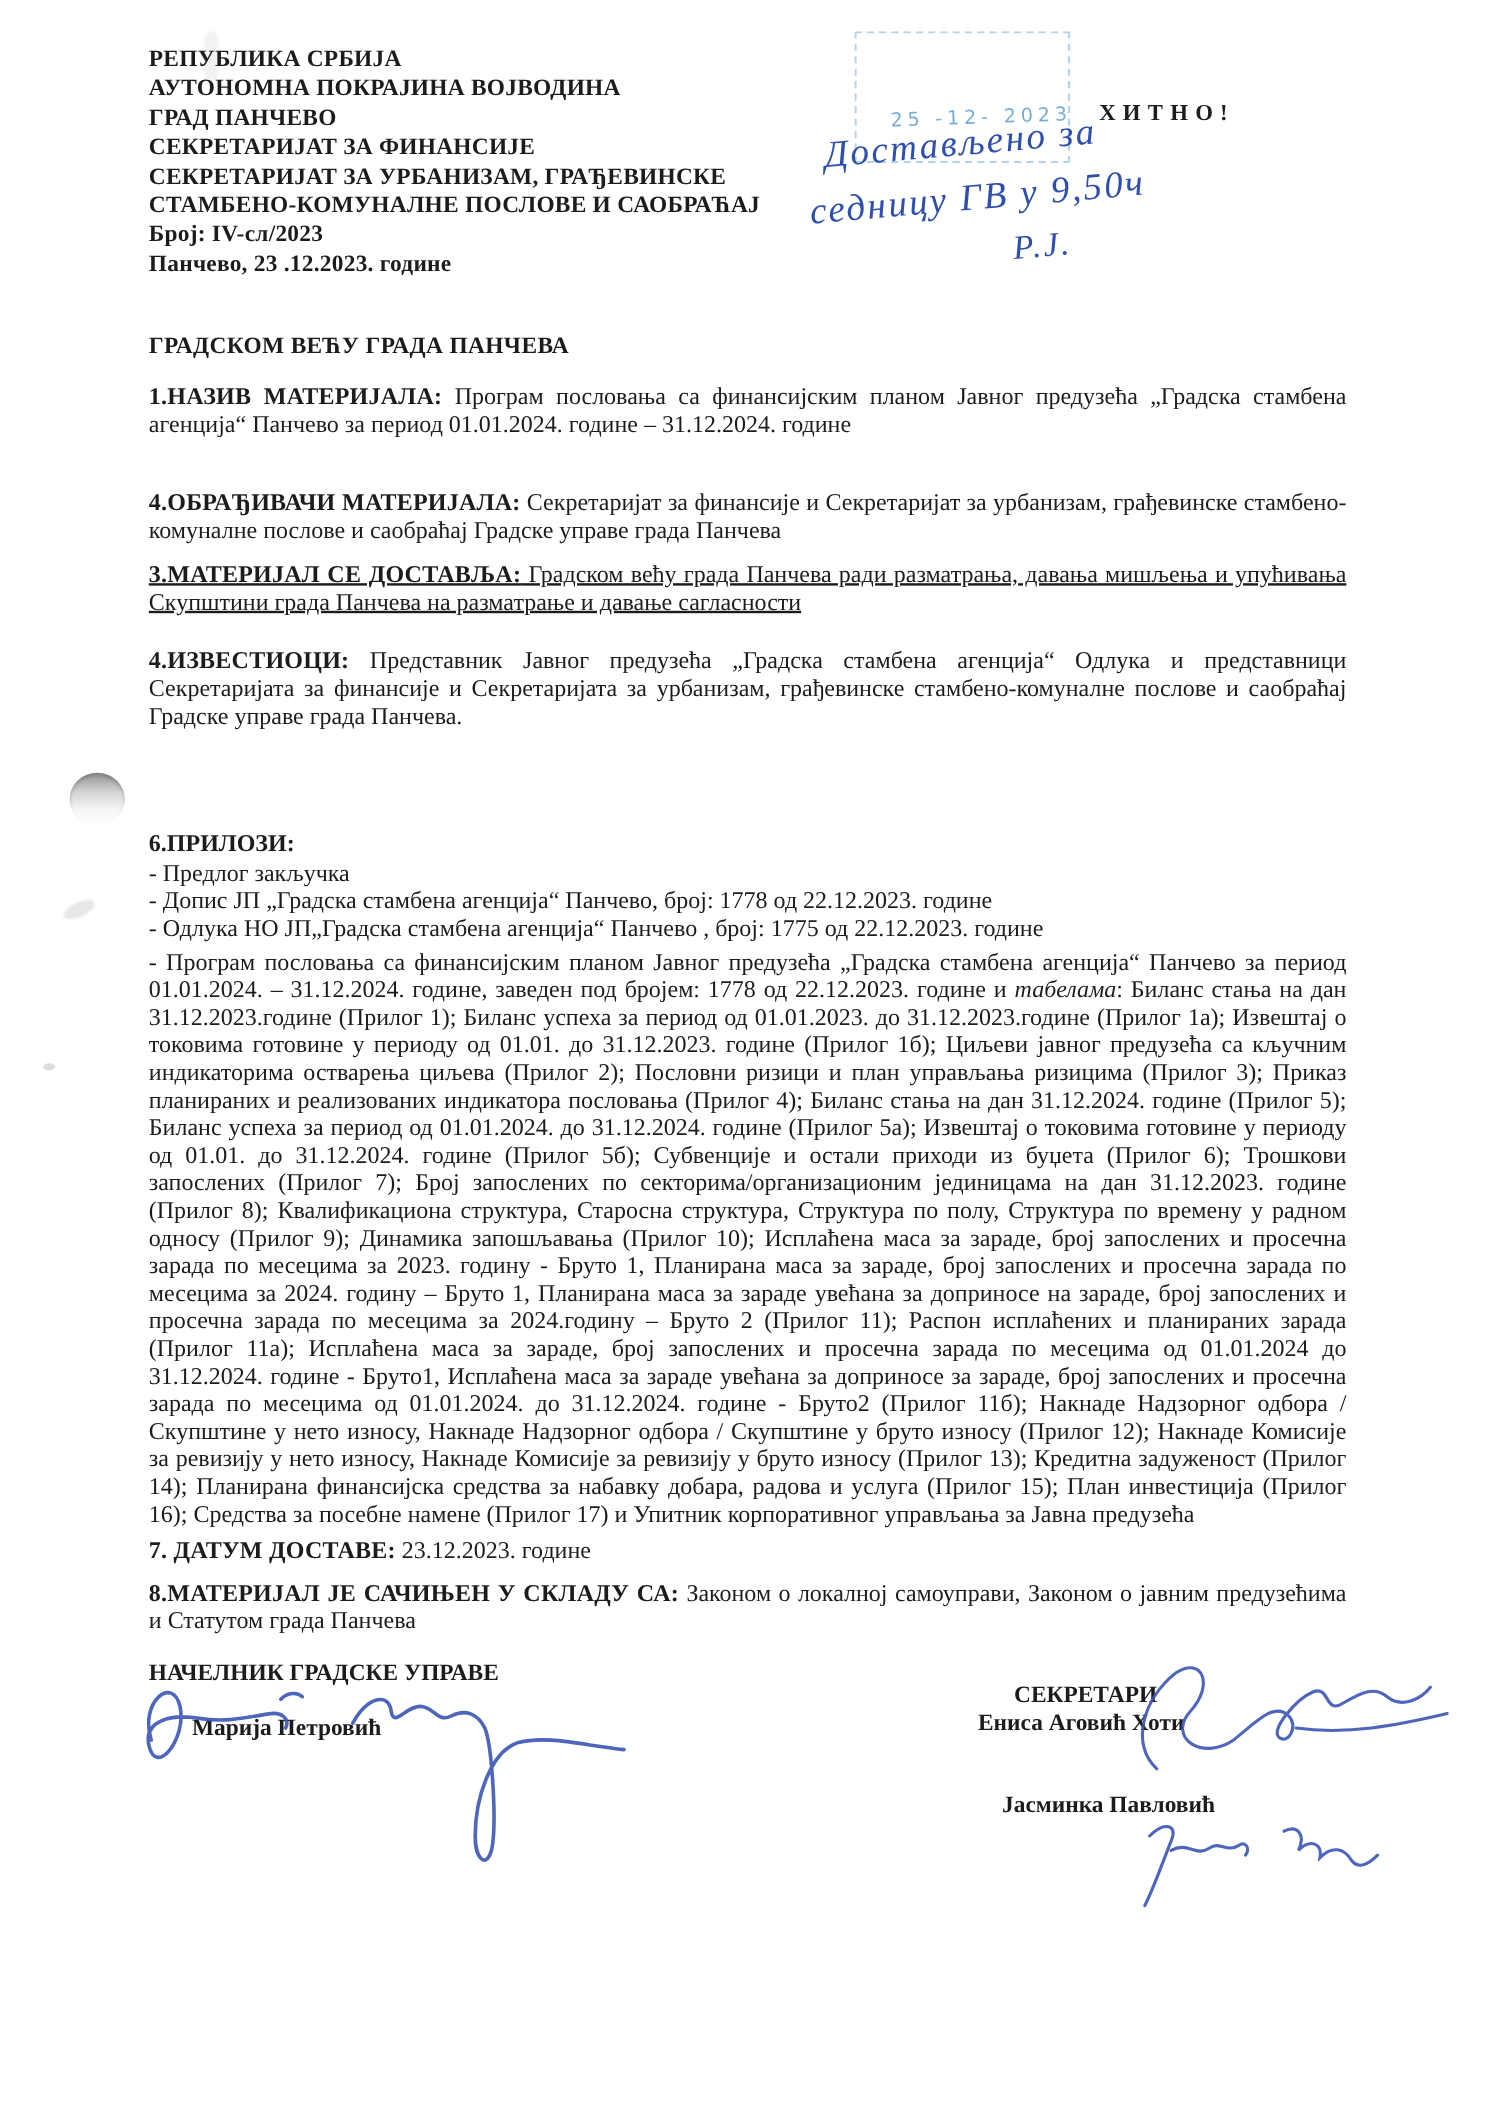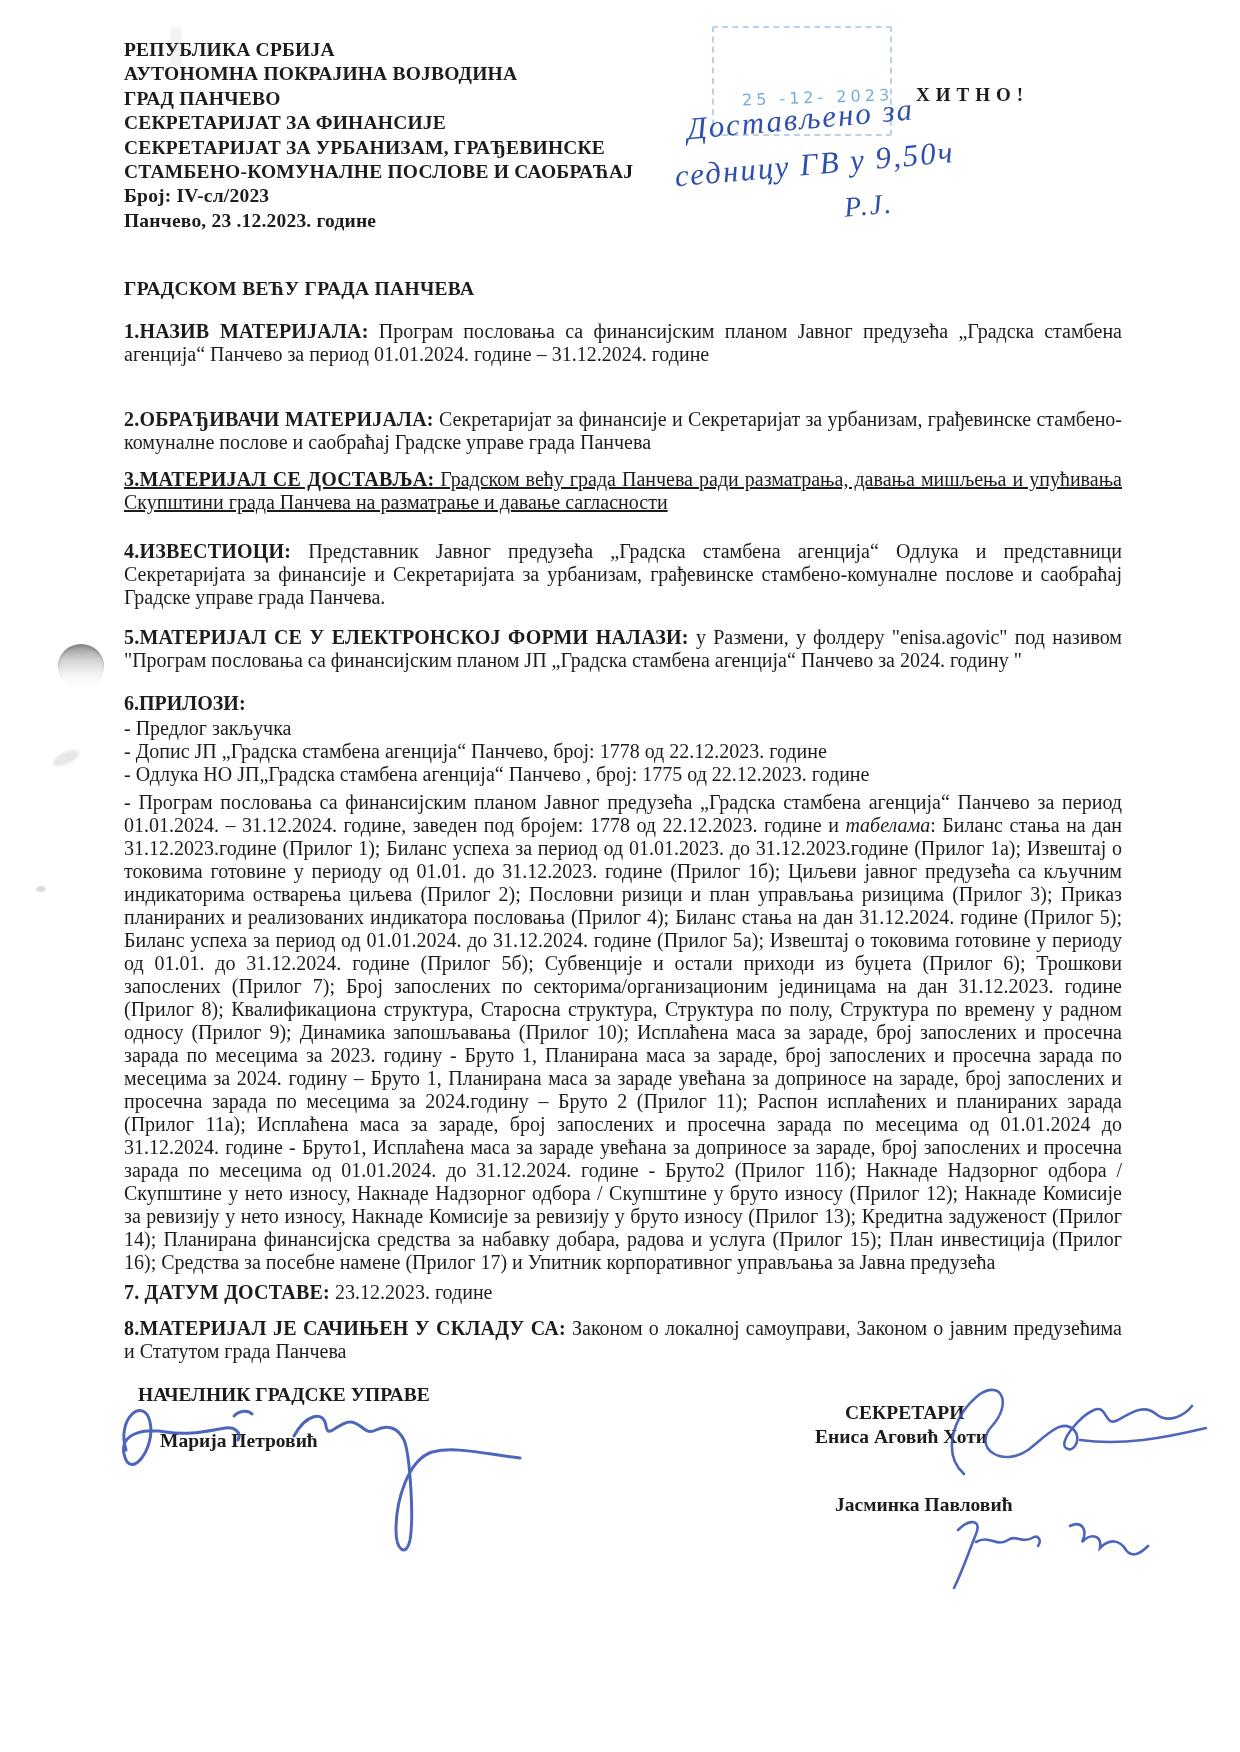--- a/index.html
+++ b/index.html
@@ -47,21 +47,21 @@
   .p2{top:408px;}
   .p3{top:468px;text-decoration:underline;}
   .p4{top:540px;}
   .p5{top:626px;}
   .p6h{top:692px;font-weight:bold;}
   .attach{top:717px;text-align:left;}
   .attach div{white-space:nowrap;overflow:hidden;}
   .plong{top:791px;}
   .p7{top:1281px;}
   .p8{top:1317px;}
-  .sig-title-left{top:1384px;left:138px;font-weight:bold;font-size:19.5px;}
+  .sig-title-left{top:1384px;left:124px;font-weight:bold;font-size:19.5px;}
   .sig-name-left{top:1430px;left:160px;font-weight:bold;font-size:19.5px;}
   .sig-title-right{top:1402px;left:845px;font-weight:bold;font-size:19.5px;}
   .sig-name-r1{top:1426px;left:815px;font-weight:bold;font-size:19.5px;}
   .sig-name-r2{top:1494px;left:835px;font-weight:bold;font-size:19.5px;}
   .sigsvg{pointer-events:none;}
   .hole{
     left:58px;top:644px;width:46px;height:44px;border-radius:50%;
     background:linear-gradient(to bottom,#8f8f8f 8%,#c9c9c9 34%,#f6f6f6 72%,#ffffff 100%);
     box-shadow:inset 0 2px 3px rgba(0,0,0,.25);
     opacity:.85;
@@ -99,27 +99,26 @@
   <div class="abs handnote">
     <div class="hn1">Достављено за</div>
     <div class="hn2">седницу ГВ у 9,50ч</div>
     <div class="hn3">Р.Ј.</div>
   </div>
 
   <div class="abs addressee">ГРАДСКОМ ВЕЋУ ГРАДА ПАНЧЕВА</div>
 
   <p class="abs para p1"><b>1.НАЗИВ МАТЕРИЈАЛА:</b><span> Програм пословања са финансијским планом Јавног предузећа „Градска стамбена агенција“ Панчево  за период 01.01.2024. године – 31.12.2024. године</span></p>
 
-  <p class="abs para p2"><b>2.ОБРАЂИВАЧИ  МАТЕРИЈАЛА:</b><span> Секретаријат за финансије и Секретаријат за урбанизам, грађевинске стамбено-комуналне послове и саобраћај Градске управе града Панчева</span></p>
+  <p class="abs para p2"><b>4.ОБРАЂИВАЧИ  МАТЕРИЈАЛА:</b><span> Секретаријат за финансије и Секретаријат за урбанизам, грађевинске стамбено-комуналне послове и саобраћај Градске управе града Панчева</span></p>
 
   <p class="abs para p3"><b>3.МАТЕРИЈАЛ СЕ ДОСТАВЉА:</b><span> Градском већу града Панчева ради разматрања, давања мишљења и упућивања Скупштини града Панчева на разматрање и давање сагласности</span></p>
 
   <p class="abs para p4"><b>4.ИЗВЕСТИОЦИ:</b><span> Представник Јавног предузећа „Градска стамбена агенција“ Одлука и представници Секретаријата за финансије и Секретаријата за урбанизам, грађевинске стамбено-комуналне послове и саобраћај Градске управе града Панчева.</span></p>
 
-  <p class="abs para p5"><b>5.МАТЕРИЈАЛ СЕ У ЕЛЕКТРОНСКОЈ ФОРМИ НАЛАЗИ:</b><span> у Размени, у фолдеру "enisa.agovic" под називом "Програм пословања са финансијским планом ЈП „Градска стамбена агенција“  Панчево за 2024. годину "</span></p>
 
   <p class="abs para p6h">6.ПРИЛОЗИ:</p>
 
   <div class="abs para attach">
     <div>- Предлог закључка</div>
     <div>- Допис ЈП „Градска стамбена агенција“ Панчево, број: 1778 од 22.12.2023. године</div>
     <div>- Одлука НО ЈП„Градска стамбена агенција“  Панчево , број: 1775  од  22.12.2023. године</div>
   </div>
 
   <p class="abs para plong"><span>-  Програм пословања са финансијским планом Јавног предузећа „Градска стамбена агенција“  Панчево за период 01.01.2024. – 31.12.2024. године,  заведен под бројем: 1778 од 22.12.2023. године и </span><span class="ital">табелама</span><span>: Биланс стања на дан 31.12.2023.године (Прилог 1); Биланс успеха за период од 01.01.2023. до 31.12.2023.године (Прилог 1а); Извештај о токовима готовине у периоду од 01.01. до 31.12.2023. године (Прилог 1б); Циљеви јавног предузећа са кључним индикаторима остварења циљева (Прилог 2); Пословни ризици и план управљања ризицима (Прилог 3); Приказ планираних и реализованих индикатора пословања (Прилог 4); Биланс стања на дан 31.12.2024. године (Прилог 5); Биланс успеха за период  од 01.01.2024. до 31.12.2024. године (Прилог 5а); Извештај о токовима готовине у периоду од 01.01. до 31.12.2024. године (Прилог 5б); Субвенције и остали приходи из буџета (Прилог 6); Трошкови запослених (Прилог 7); Број запослених по секторима/организационим јединицама на дан 31.12.2023. године (Прилог 8); Квалификациона структура, Старосна структура, Структура по полу, Структура по времену у радном односу (Прилог 9); Динамика запошљавања (Прилог 10); Исплаћена маса за зараде, број запослених и просечна зарада по месецима за 2023. годину - Бруто 1, Планирана маса за зараде, број запослених и просечна зарада по месецима за 2024. годину – Бруто 1, Планирана маса за зараде увећана за доприносе на зараде, број запослених и просечна зарада по месецима за 2024.годину – Бруто 2 (Прилог 11); Распон исплаћених и планираних зарада (Прилог 11а); Исплаћена маса за зараде, број запослених и просечна зарада по месецима од 01.01.2024 до 31.12.2024. године - Бруто1, Исплаћена маса за зараде увећана за доприносе за зараде, број запослених и просечна зарада по месецима од 01.01.2024. до 31.12.2024. године - Бруто2 (Прилог 11б); Накнаде Надзорног одбора / Скупштине у нето износу, Накнаде Надзорног одбора / Скупштине у бруто износу (Прилог 12); Накнаде Комисије за ревизију у нето износу, Накнаде Комисије за ревизију у бруто износу (Прилог 13); Кредитна задуженост (Прилог 14); Планирана финансијска средства за набавку добара, радова и услуга (Прилог 15); План инвестиција (Прилог 16); Средства за посебне намене (Прилог 17) и Упитник корпоративног управљања за Јавна предузећа</span></p>

